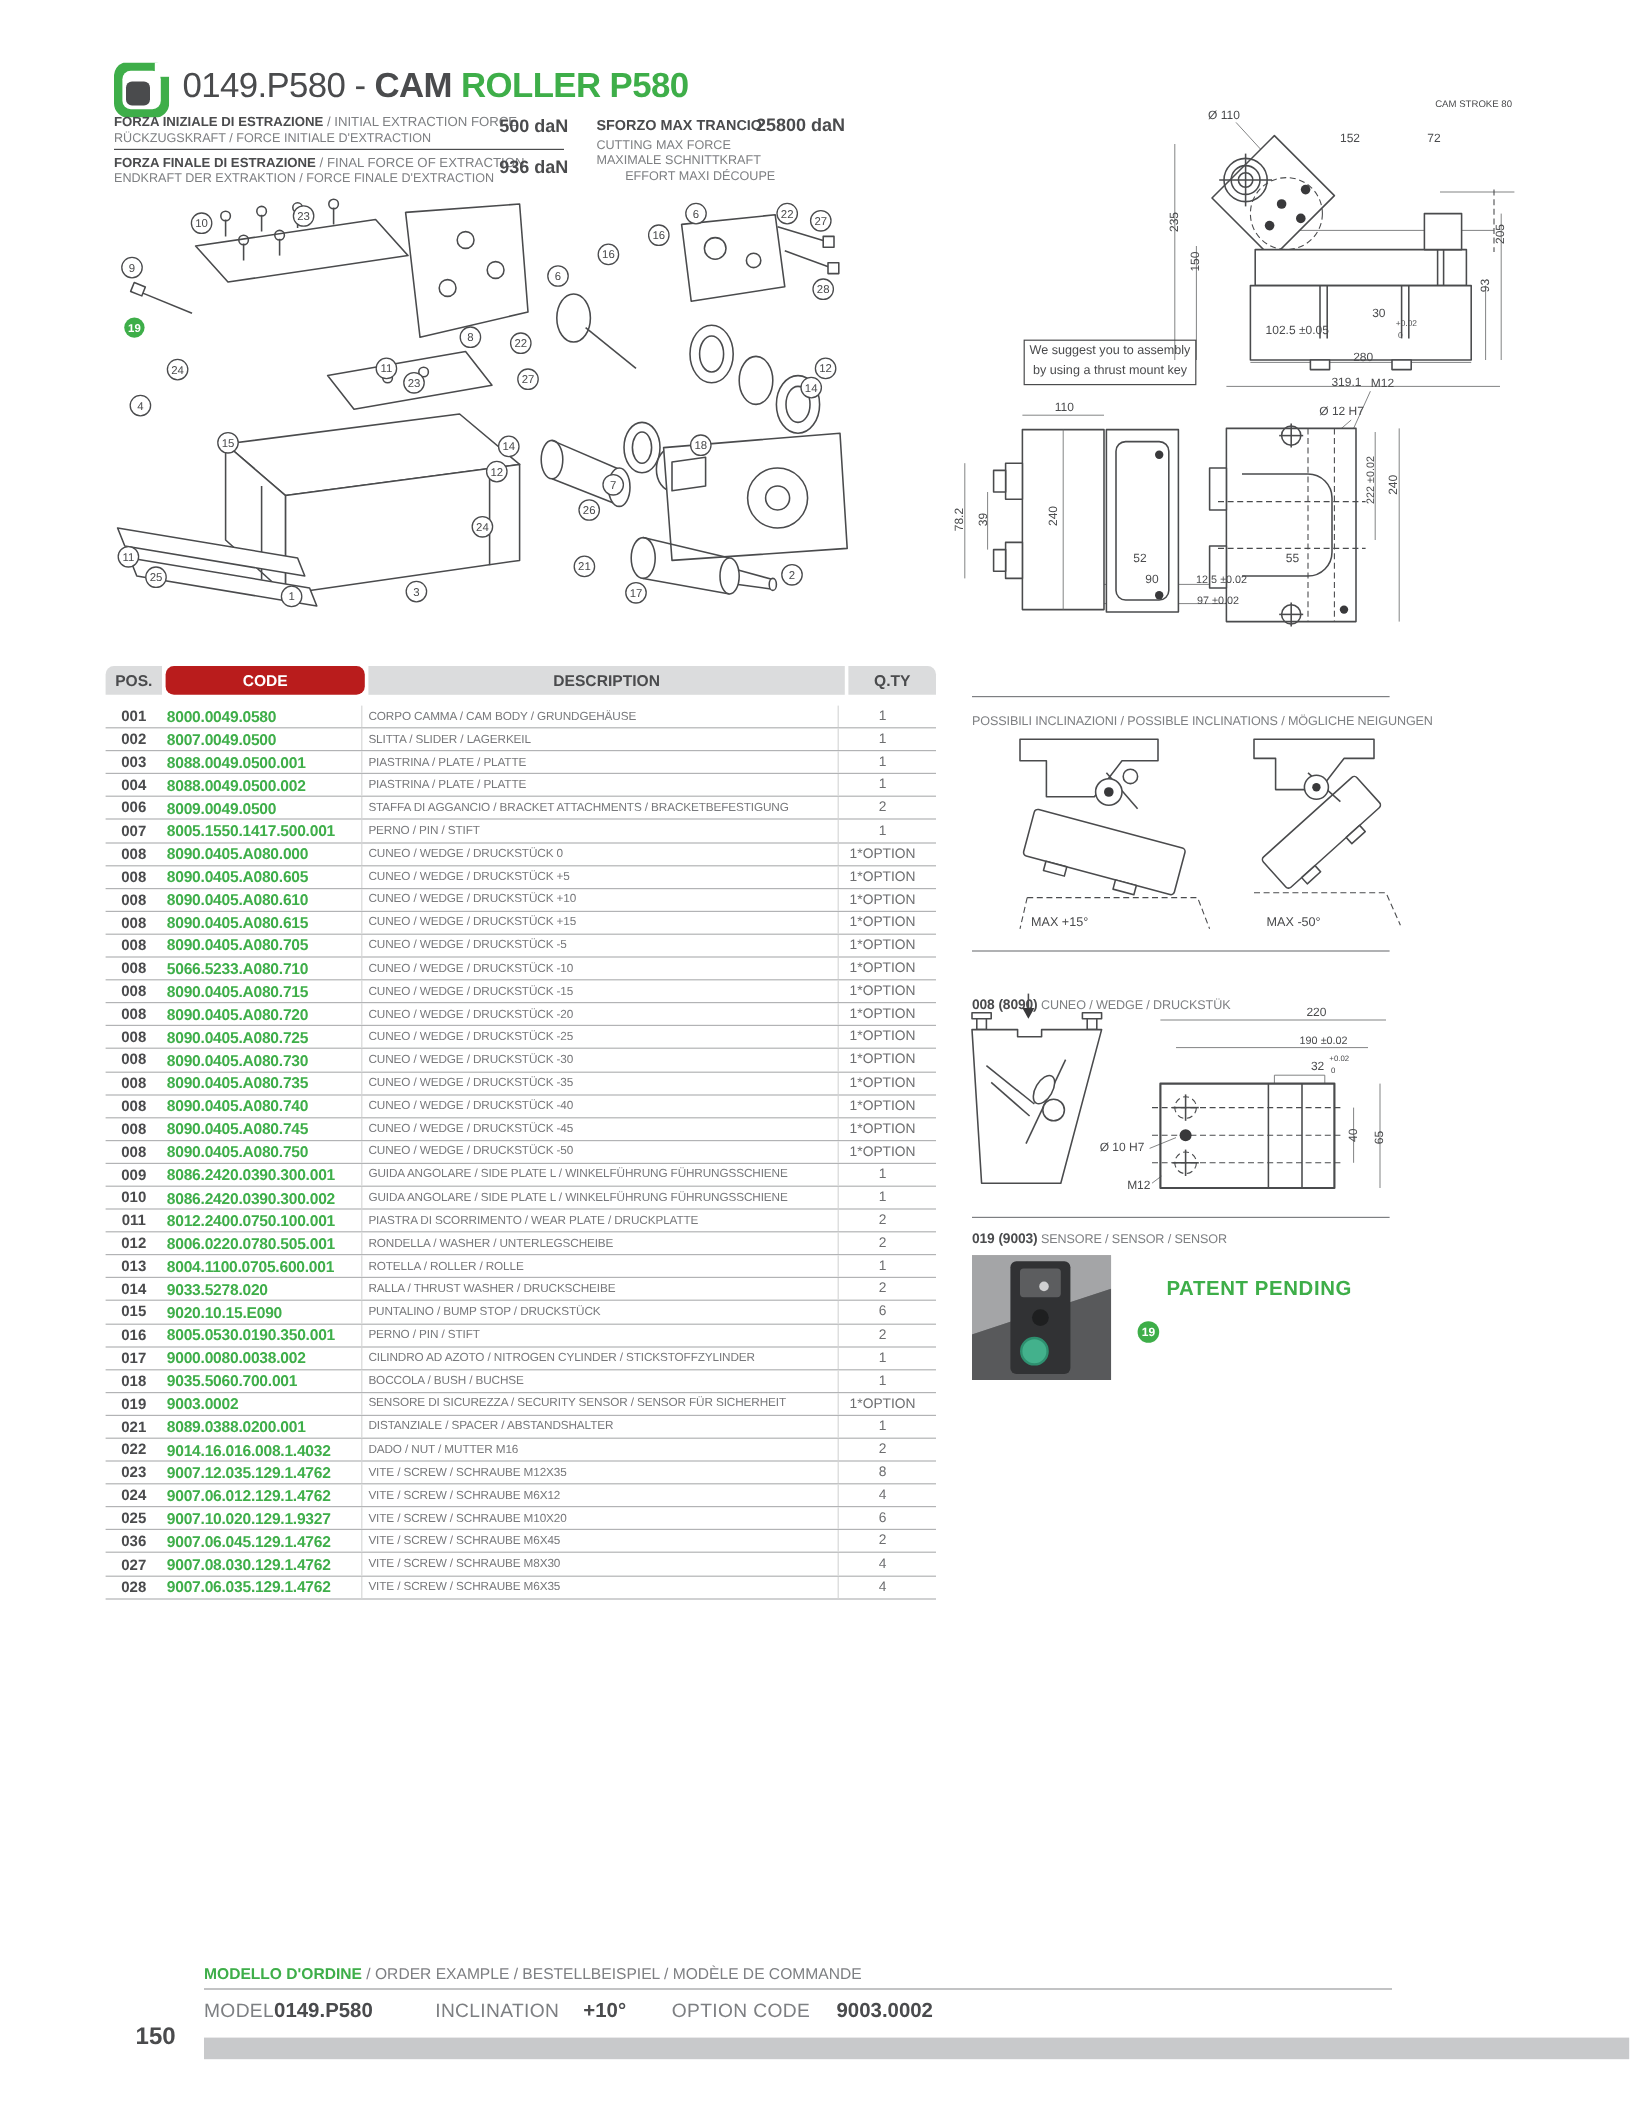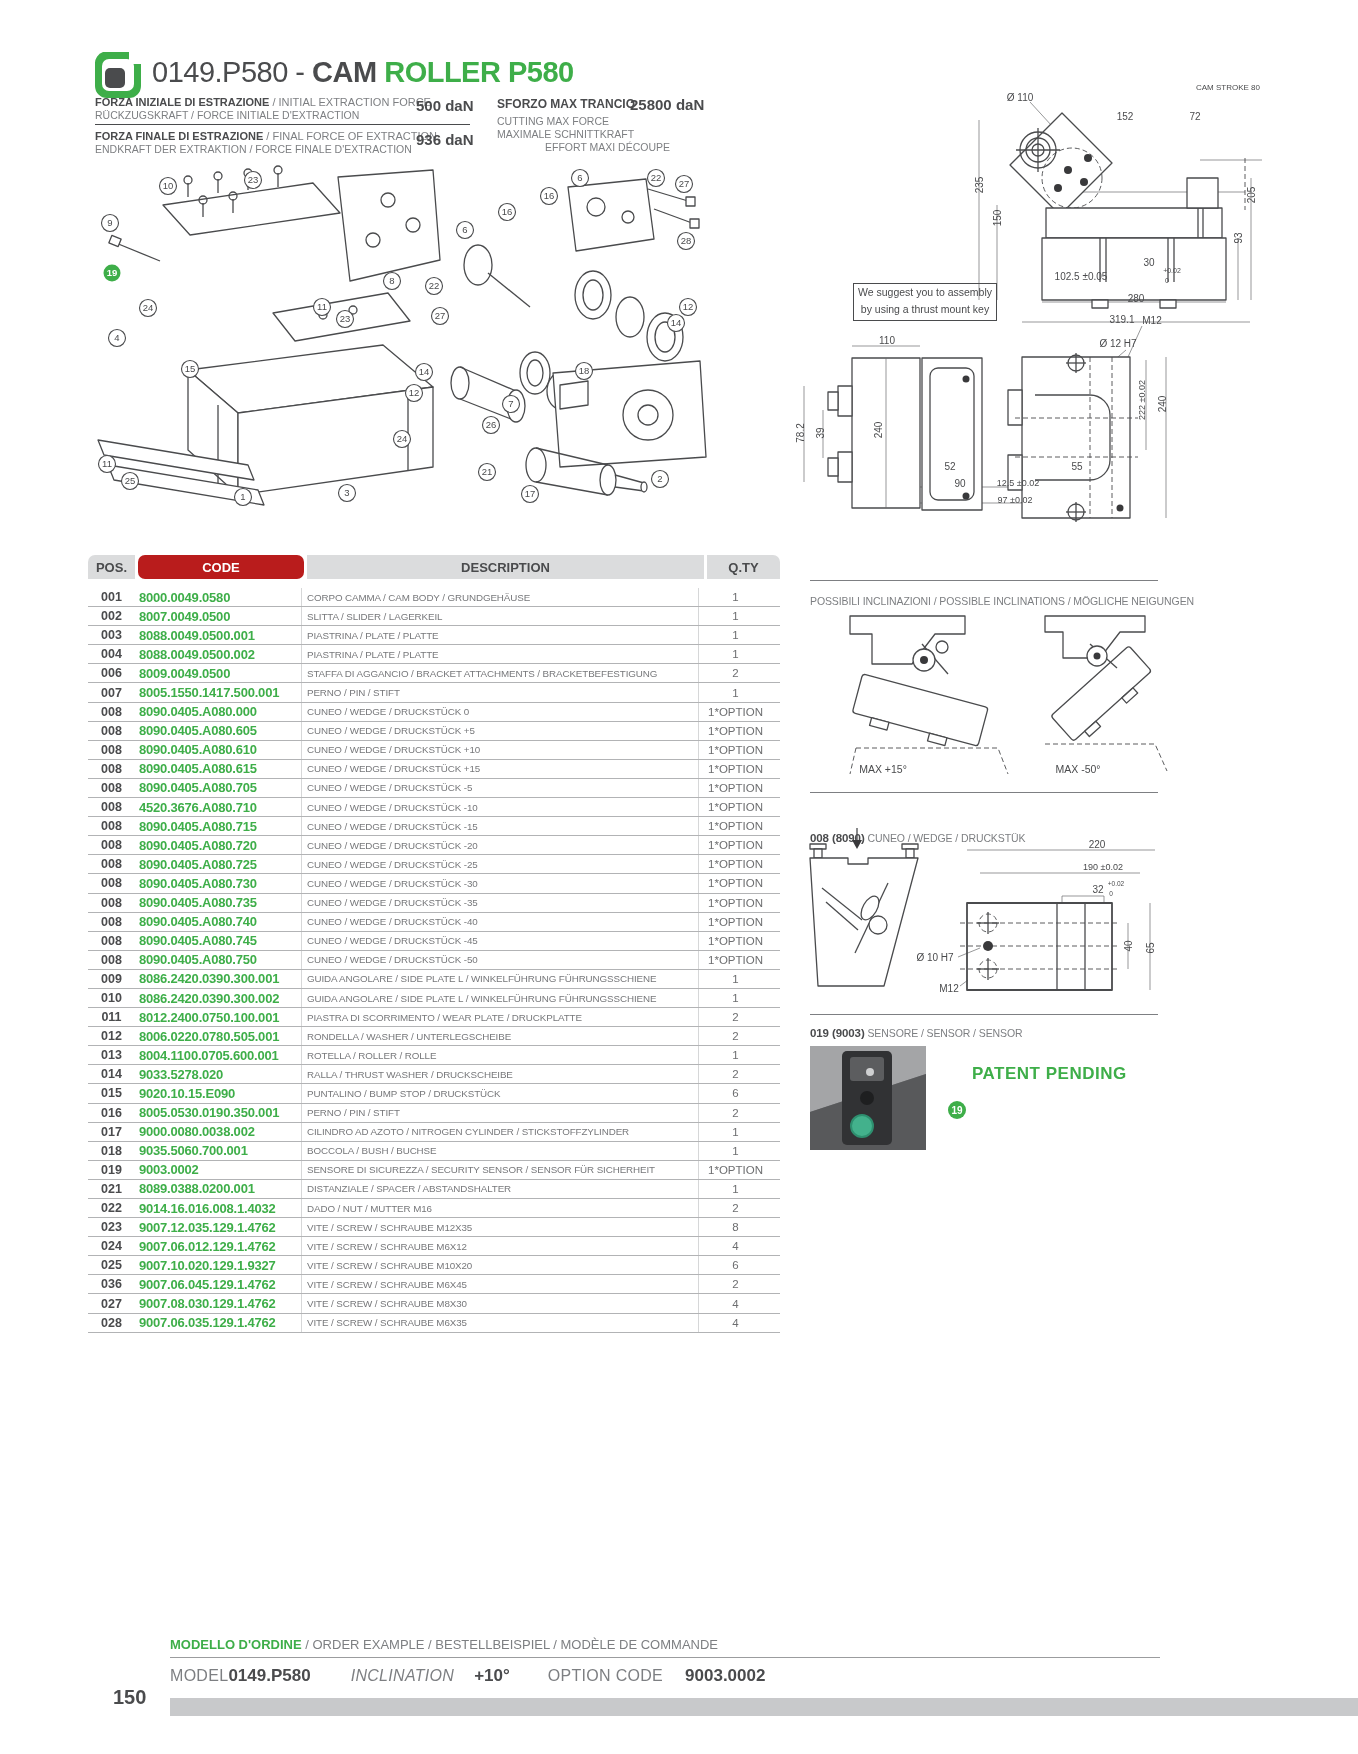--- a/index.html
+++ b/index.html
@@ -93,21 +93,21 @@
   <div class="abs spec-label" style="left:95px;top:130px;">
     <b>FORZA FINALE DI ESTRAZIONE</b><span class="g"> / FINAL FORCE OF EXTRACTION</span>
   </div>
   <div class="abs spec-sub" style="left:95px;top:143px;">ENDKRAFT DER EXTRAKTION / FORCE FINALE D'EXTRACTION</div>
   <div class="abs spec-val" style="left:416px;top:131px;">936 daN</div>
 
   <div class="abs maxcut-title" style="left:497px;top:97px;">SFORZO MAX TRANCIO</div>
   <div class="abs spec-val" style="left:630px;top:96px;">25800 daN</div>
   <div class="abs maxcut-line" style="left:497px;top:115px;">CUTTING MAX FORCE</div>
   <div class="abs maxcut-line" style="left:497px;top:128px;">MAXIMALE SCHNITTKRAFT</div>
-  <div class="abs maxcut-line" style="left:517px;top:141px;padding-left:28px;">EFFORT MAXI DÉCOUPE</div>
+  <div class="abs maxcut-line" style="left:493px;top:141px;padding-left:28px;">EFFORT MAXI DÉCOUPE</div>
 
   <svg class="abs" style="left:88px;top:165px;" width="697" height="390" viewBox="0 0 697 390">
 
     <polygon class="lnw" points="75,40 225,18 252,48 102,70"></polygon>
     <g class="ln">
       <line x1="100" y1="32" x2="100" y2="18"></line>
         <circle cx="100" cy="15" r="4"></circle>
       <line x1="130" y1="28" x2="130" y2="14"></line>
         <circle cx="130" cy="11" r="4"></circle>
       <line x1="160" y1="25" x2="160" y2="11"></line>
@@ -569,21 +569,21 @@
           <div class="c-qty">1*OPTION</div>
         </div>
         <div class="trow">
           <div class="c-pos">008</div>
           <div class="c-code">8090.0405.A080.705</div>
           <div class="c-desc">CUNEO / WEDGE / DRUCKSTÜCK -5</div>
           <div class="c-qty">1*OPTION</div>
         </div>
         <div class="trow">
           <div class="c-pos">008</div>
-          <div class="c-code">4520.3676.A080.710</div>
+          <div class="c-code">5066.5233.A080.710</div>
           <div class="c-desc">CUNEO / WEDGE / DRUCKSTÜCK -10</div>
           <div class="c-qty">1*OPTION</div>
         </div>
         <div class="trow">
           <div class="c-pos">008</div>
           <div class="c-code">8090.0405.A080.715</div>
           <div class="c-desc">CUNEO / WEDGE / DRUCKSTÜCK -15</div>
           <div class="c-qty">1*OPTION</div>
         </div>
         <div class="trow">
@@ -745,21 +745,21 @@
       </div>
   </div>
 
   <div class="abs order-head">
     <span class="oh-green">MODELLO D'ORDINE</span><span class="oh-rest"> / ORDER EXAMPLE / BESTELLBEISPIEL / MODÈLE DE COMMANDE</span>
   </div>
   <div class="abs order-line"></div>
   <div class="abs order-row">
     <span class="lbl">MODEL</span>
     <span class="val" style="">0149.P580</span>
-    <span class="lbl" style="margin-left:40px;font-style:italic;">INCLINATION</span>
+    <span class="lbl" style="margin-left:52px;">INCLINATION</span>
     <span class="val" style="margin-left:20px;">+10°</span>
     <span class="lbl" style="margin-left:38px;">OPTION CODE</span>
     <span class="val" style="margin-left:22px;">9003.0002</span>
   </div>
   <div class="abs pagenum">150</div>
   <div class="abs pagebar"></div>
 
 </div>
 
 </body></html>

